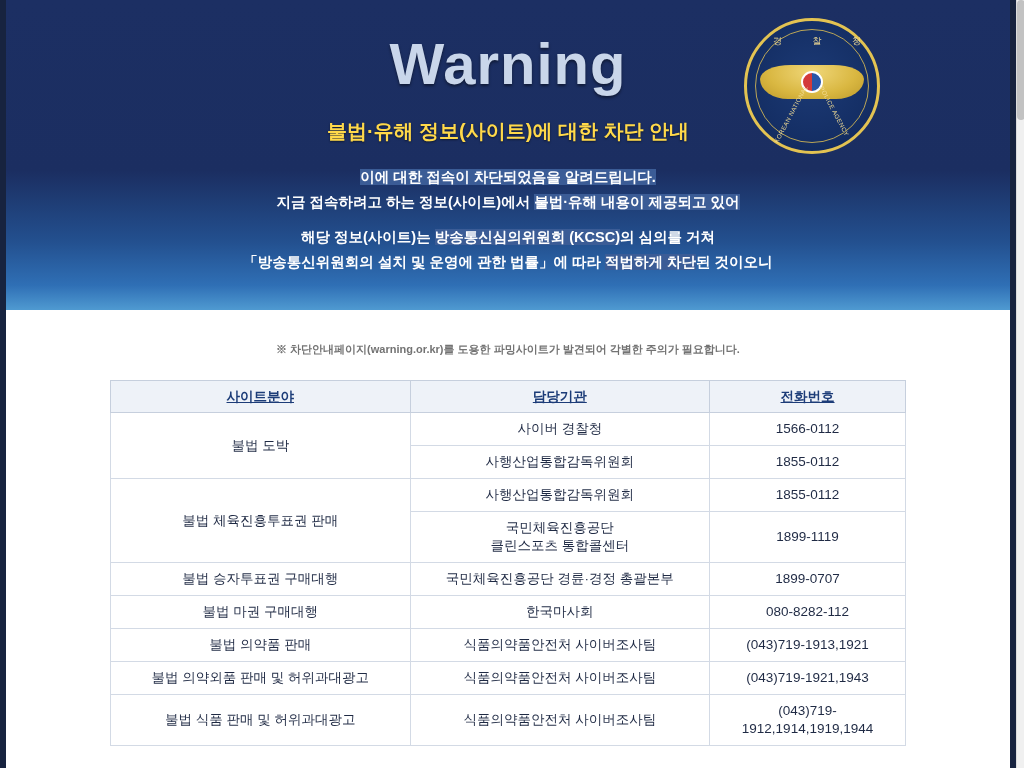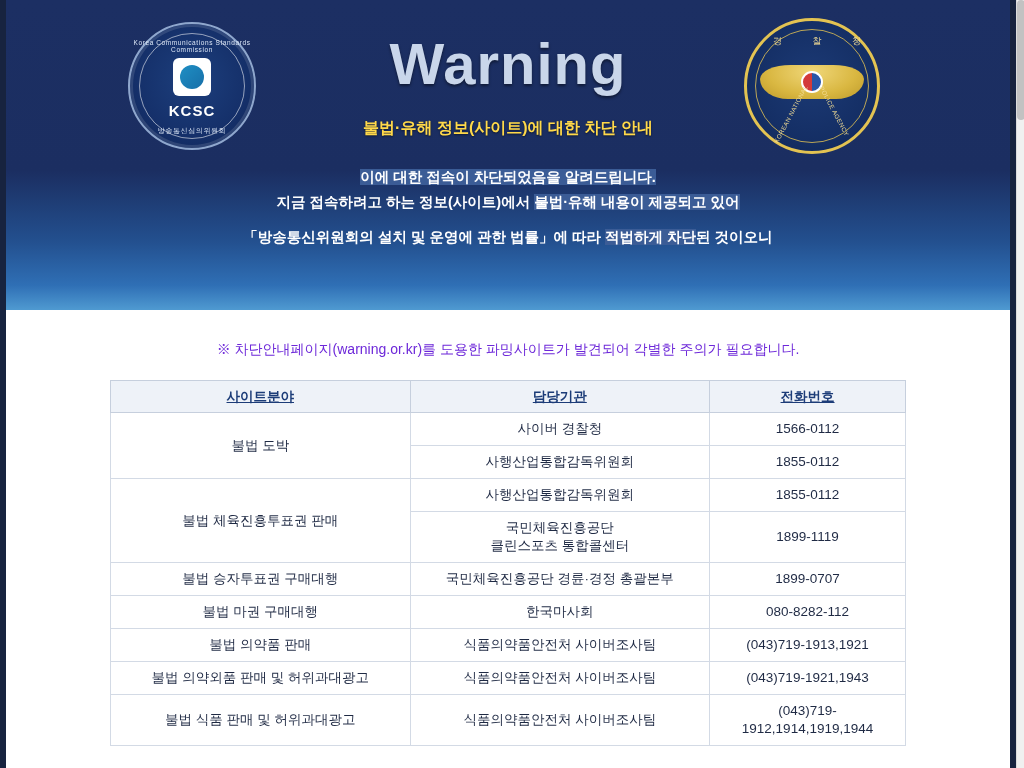--- a/index.html
+++ b/index.html
@@ -65,21 +65,21 @@
     font-weight: bold;
     letter-spacing: 1px;
     color: #c9d6ea;
     text-shadow: 0 2px 3px rgba(0,0,0,0.45);
     font-family: "Liberation Sans", sans-serif;
   }
   .hero-sub {
     position: absolute;
     left: 0; right: 0; top: 118px;
     text-align: center;
-    font-size: 16px;
+    font-size: 20px;
     font-weight: bold;
     color: #ffd94a;
     text-shadow: 0 1px 2px rgba(0,0,0,0.5);
   }
   .hero-lines {
     position: absolute;
     left: 0; right: 0; top: 165px;
     text-align: center;
     color: #ffffff;
     font-size: 14.5px;
@@ -196,23 +196,23 @@
   }
   .emblem-police .arc-l { left: 10px; bottom: 36px; transform: rotate(-62deg); }
   .emblem-police .arc-r { right: 4px; bottom: 30px; transform: rotate(62deg); }
 
   
   .notice-wrap {
     margin-top: 28px;
     text-align: center;
   }
   .notice1 {
-    font-size: 14px;
-    font-weight: normal;
-    color: #6d28d9;
+    font-size: 11px;
+    font-weight: bold;
+    color: #737373;
     line-height: 22px;
   }
   .notice2 {
     margin-top: 6px;
     font-size: 13.5px;
     font-weight: bold;
     color: #c0392b;
   }
 
   
@@ -251,29 +251,20 @@
 
 <div id="page">
 
   <div class="gutter left"></div>
   <div class="gutter right"></div>
 
   <div class="content">
 
     <div class="hero">
 
-      <div class="emblem-kcsc">
-        <div class="ring"></div>
-        <div class="arc-top">Korea Communications Standards Commission</div>
-        <div class="sq">
-            <i></i>
-          </div>
-        <div class="kcsc-text">KCSC</div>
-        <div class="arc-bottom">방송통신심의위원회</div>
-      </div>
 
       <div class="emblem-police">
         <div class="inner"></div>
         <div class="top-cjk">경 찰 청</div>
         <div class="wings"></div>
         <div class="taeguk"></div>
         <div class="arc-l">KOREAN NATIONAL</div>
         <div class="arc-r">POLICE AGENCY</div>
       </div>
 
@@ -281,20 +272,23 @@
       <div class="hero-sub">불법·유해 정보(사이트)에 대한 차단 안내</div>
 
       <div class="hero-lines">
         <div>
           <span class="sel">이에 대한 접속이 차단되었음을 알려드립니다.</span>
         </div>
         <div>
           <span>지금 접속하려고 하는 정보(사이트)에서 </span><span class="sel">불법·유해 내용이 제공되고 있어</span>
         </div>
         <span class="spacer"></span>
+        <div>
+          <span>해당 정보(사이트)는 </span><span class="sel">방송통신심의위원회 (KCSC)</span><span>의 심의를 거쳐</span>
+        </div>
         <div>
           <span>「방송통신위원회의 설치 및 운영에 관한 법률」에 따라 </span><span class="sel">적법하게 차단</span><span>된 것이오니</span>
         </div>
       </div>
     </div>
 
     <div class="notice-wrap">
       <div class="notice1">※ 차단안내페이지(warning.or.kr)를 도용한 파밍사이트가 발견되어 각별한 주의가 필요합니다.</div>
     </div>
 

